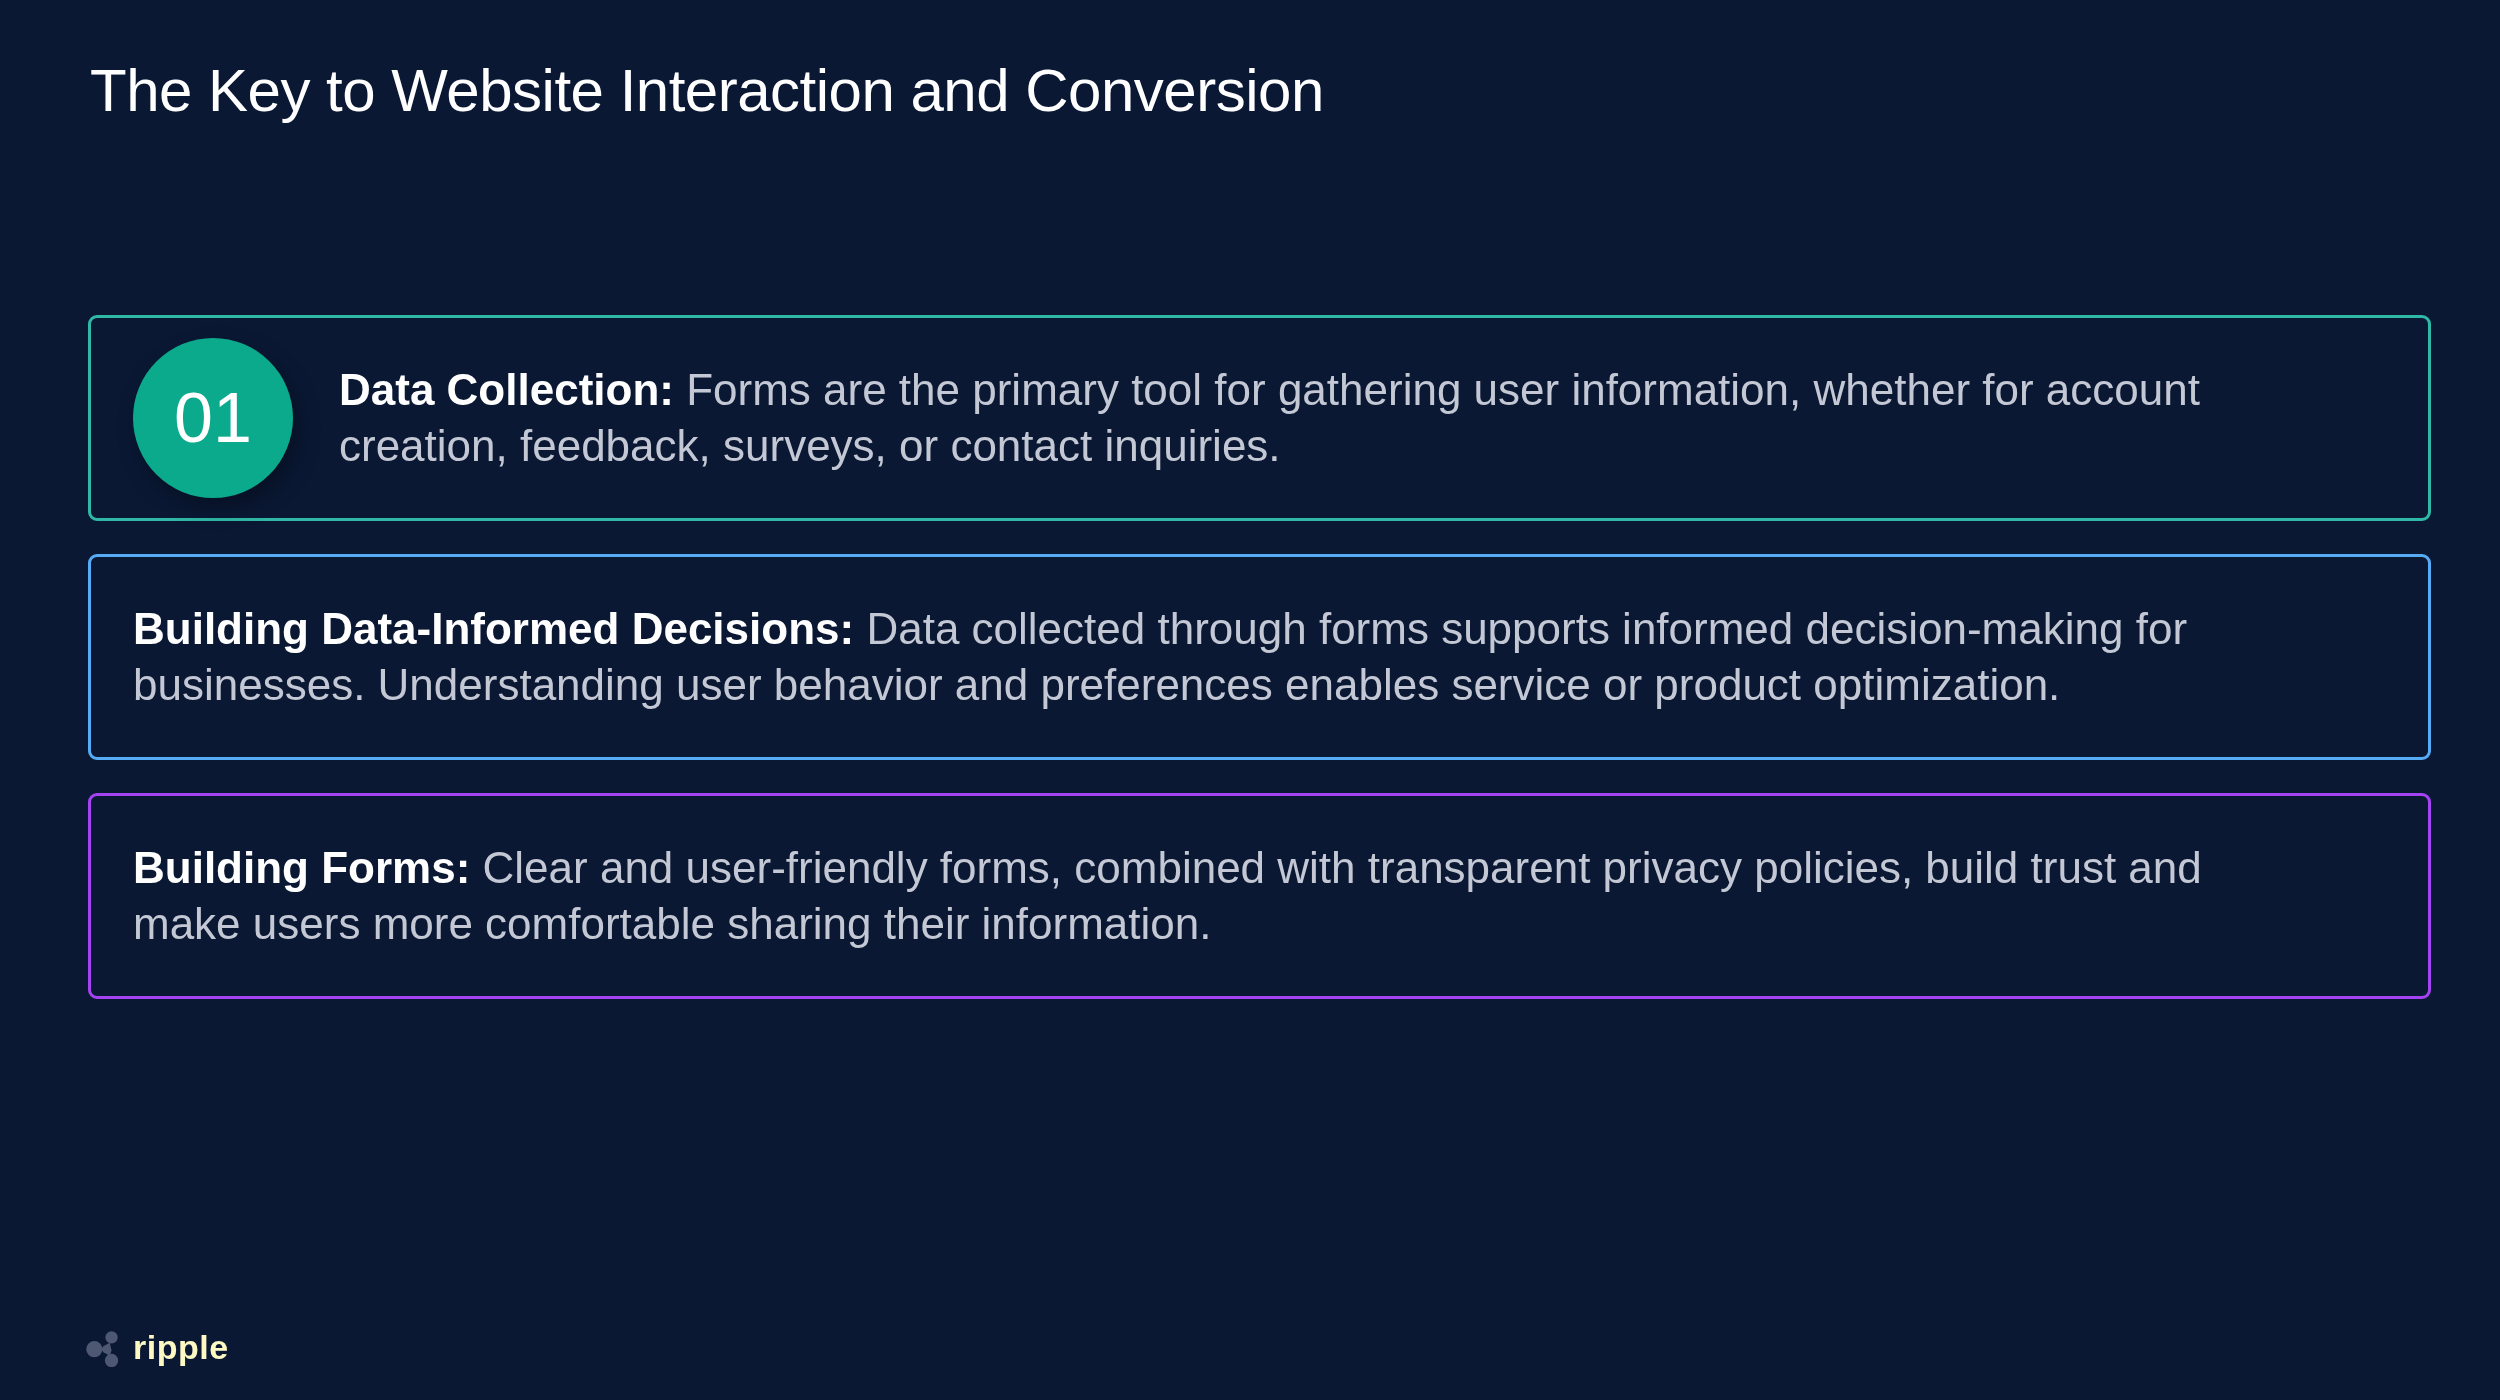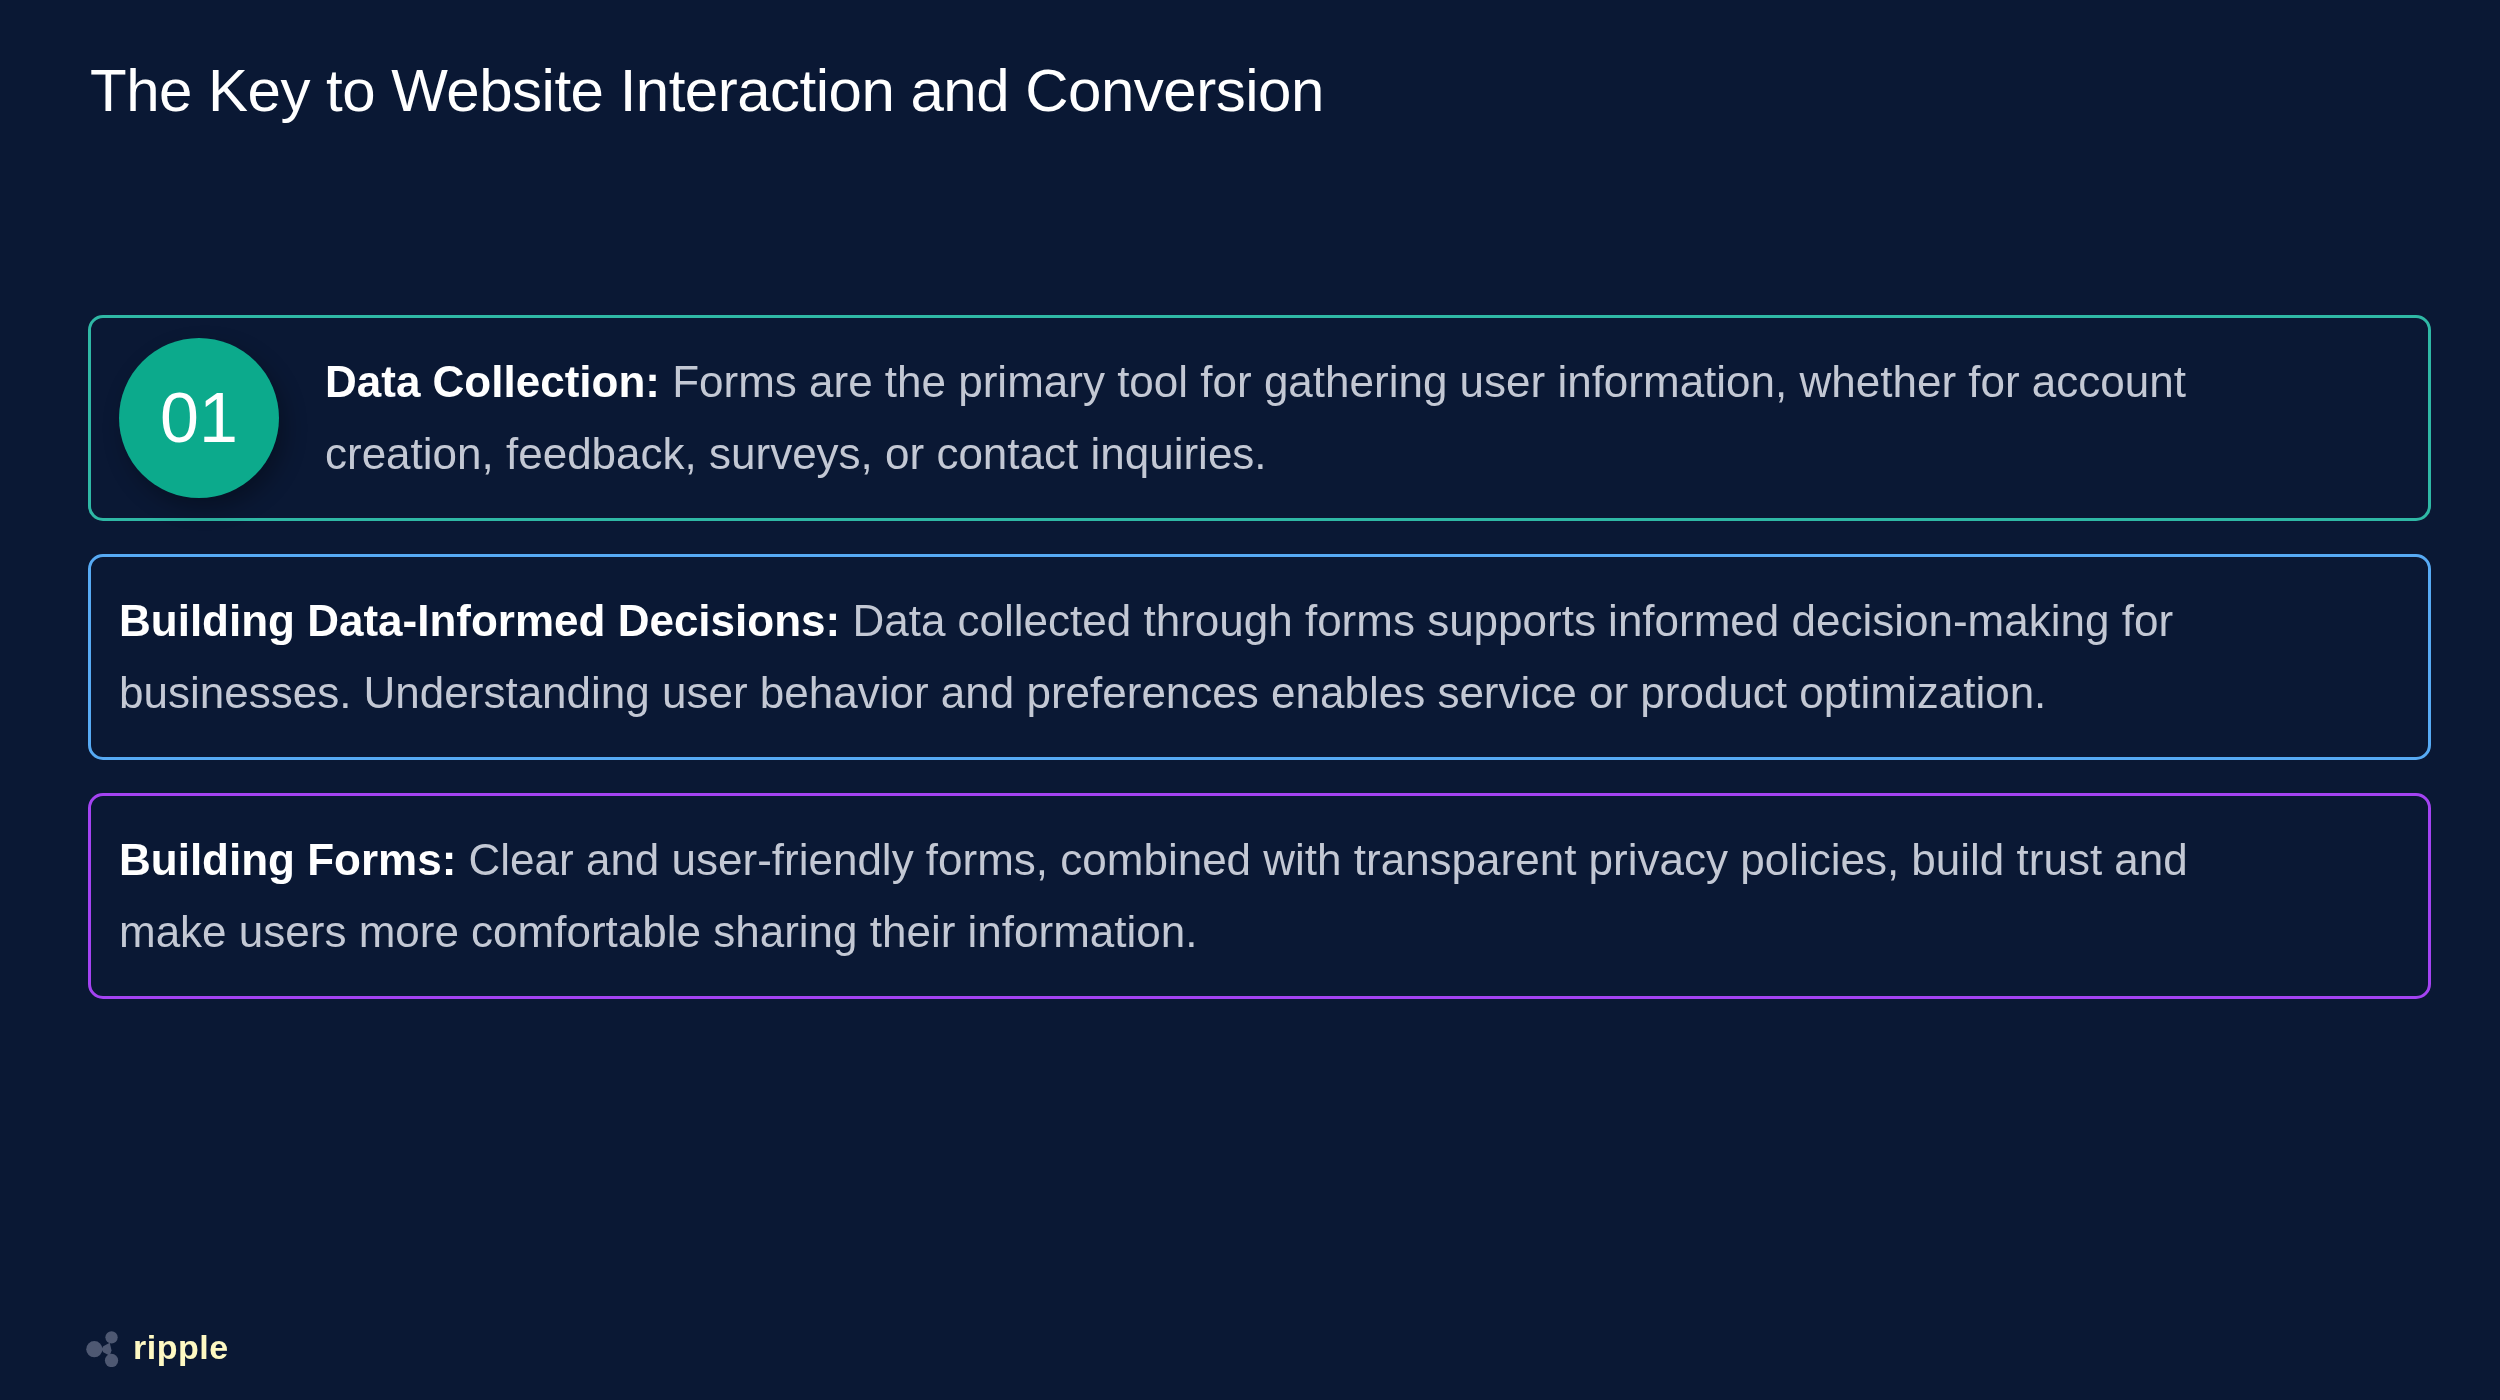--- a/index.html
+++ b/index.html
@@ -24,43 +24,43 @@
     left: 88px;
     top: 315px;
     width: 2343px;
     display: flex;
     flex-direction: column;
     gap: 33px;
   }
   .card {
     min-height: 206px;
     border: 3px solid var(--border, #2fb8a5);
-    border-radius: 15px;
+    border-radius: 9px;
     display: flex;
     align-items: center;
-    padding: 18px 140px 18px 28px;
+    padding: 18px 140px 18px 42px;
   }
   .num-circle {
     width: 160px;
     height: 160px;
     border-radius: 50%;
     background: var(--circle, #0caa8c);
     flex: 0 0 160px;
     margin-right: 46px;
     display: flex;
     align-items: center;
     justify-content: center;
     font-size: 70px;
     font-weight: 300;
     color: #ffffff;
     box-shadow: 6px 10px 22px rgba(0,0,0,0.30);
   }
   .card-text {
     font-size: 44px;
-    line-height: 72px;
+    line-height: 56px;
     color: #c3c8d4;
   }
   .card-text .lead {
     font-weight: bold;
     color: #ffffff;
   }
   .brand {
     position: absolute;
     left: 86px;
     top: 1328px;

